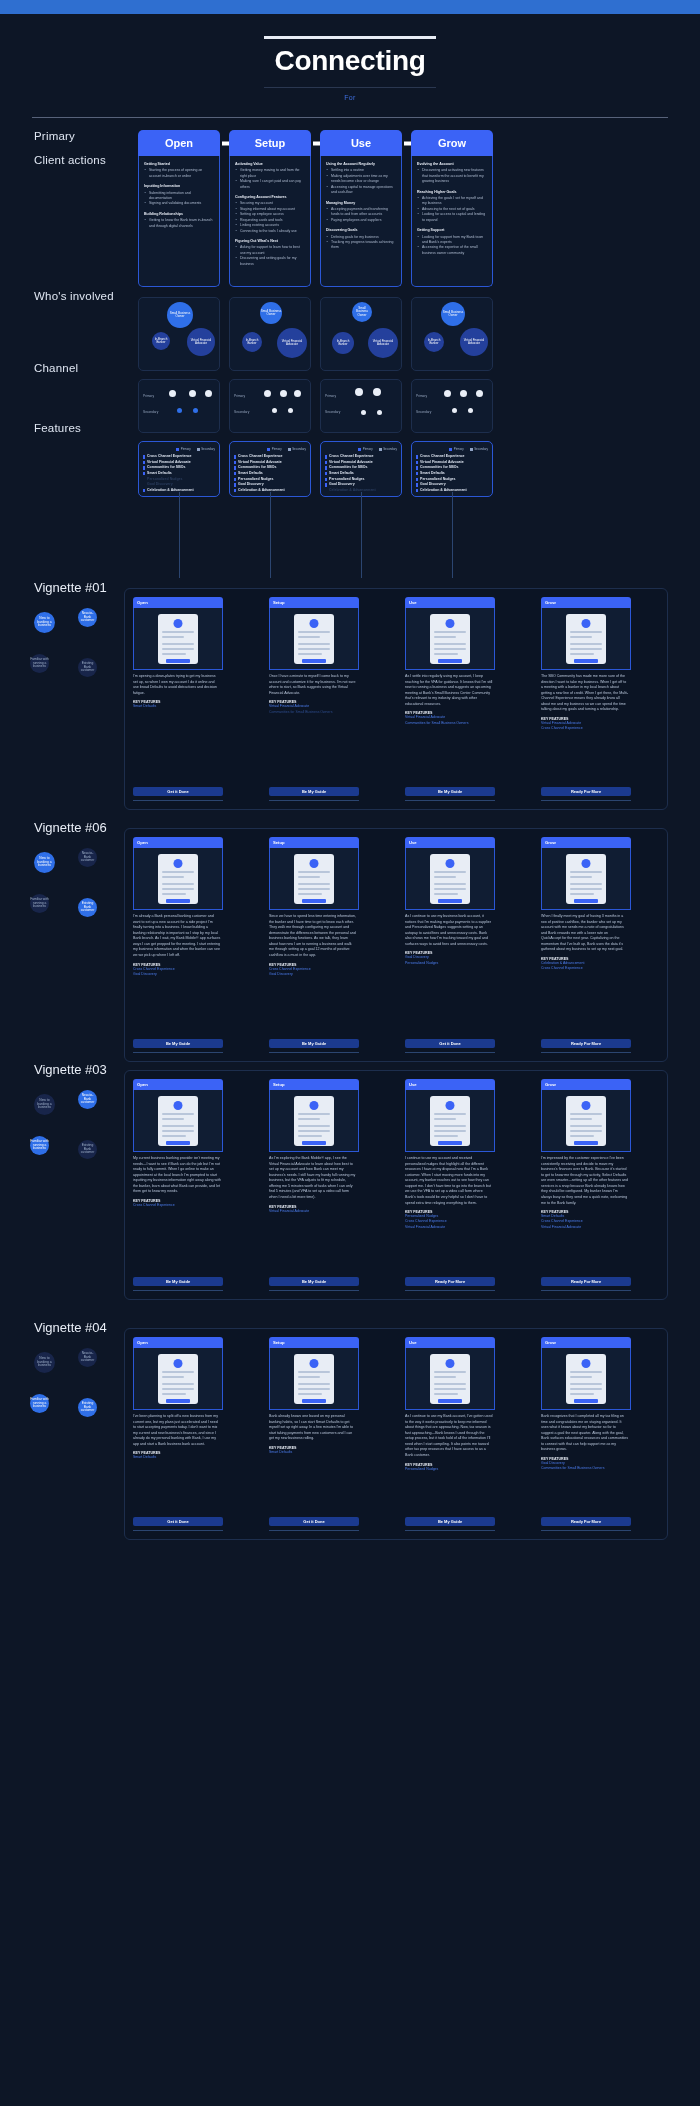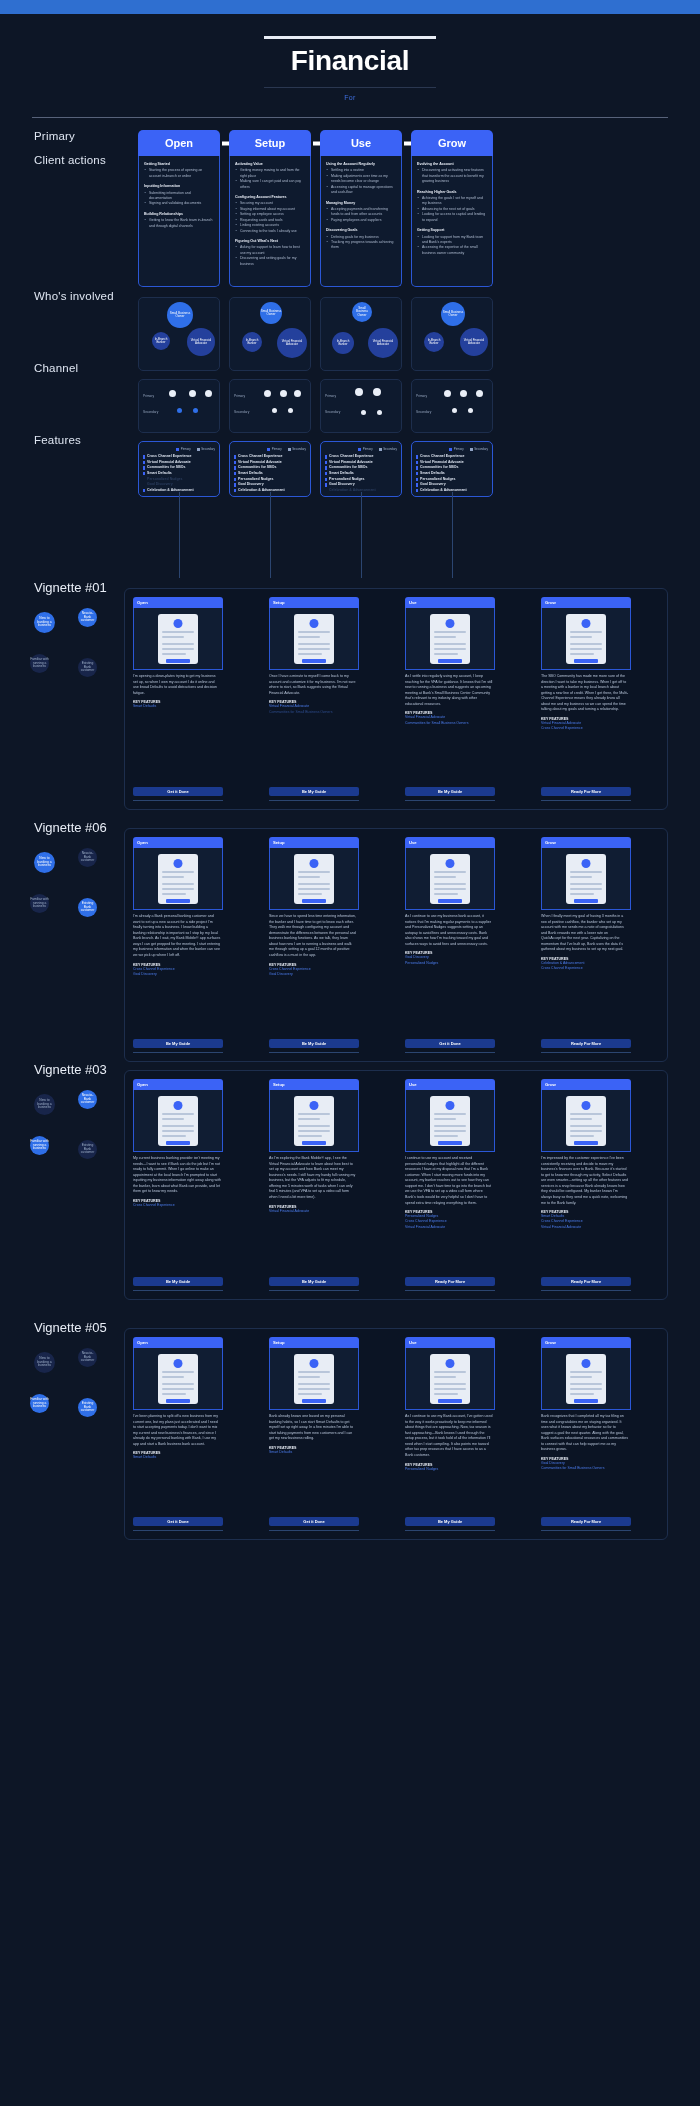--- a/index.html
+++ b/index.html
@@ -103,33 +103,33 @@
 </style>
 </head>
 <body>
 
 <div class="topbar"></div>
 
 <div class="page">
 
   <div class="hero">
     <div class="rule"></div>
-    <h1>Financial</h1>
+    <h1>Connecting</h1>
     <div class="hr2"></div>
     <div class="forlbl">For</div>
   </div>
 
   <div class="divider"></div>
 
   <div class="matrix" id="matrix">
       <div class="rowlabel" style="top: 0px;">Primary</div>
       <div class="rowlabel" style="top: 24px;">Client actions</div>
       <div class="rowlabel" style="top: 160px;">Who's involved</div>
       <div class="rowlabel" style="top: 232px;">Channel</div>
-      <div class="rowlabel" style="top: 304px;">Features</div>
+      <div class="rowlabel" style="top: 292px;">Features</div>
       <div class="colwrap">
         <div class="col" style="left: 0px;">
           <div class="stagehdr">Open</div>
           <div class="card" style="height: 131px; overflow: hidden;">
             <div class="grp">Getting Started</div>
             <ul>
               <li>Starting the process of opening an account in-branch or online</li>
             </ul>
             <div class="grp">Inputting Information</div>
             <ul>
@@ -710,21 +710,21 @@
         </div>
         <div class="cta" style="left: 8px; top: 206px; width: 90px;">Be My Guide</div>
         <div class="connector" style="left: 8px; top: 219px; width: 90px; height: 1px;"></div>
         <div class="cta" style="left: 144px; top: 206px; width: 90px;">Be My Guide</div>
         <div class="connector" style="left: 144px; top: 219px; width: 90px; height: 1px;"></div>
         <div class="cta" style="left: 280px; top: 206px; width: 90px;">Ready For More</div>
         <div class="connector" style="left: 280px; top: 219px; width: 90px; height: 1px;"></div>
         <div class="cta" style="left: 416px; top: 206px; width: 90px;">Ready For More</div>
         <div class="connector" style="left: 416px; top: 219px; width: 90px; height: 1px;"></div>
       </div>
-      <div class="vtitle" style="top: 1306px;">Vignette #05</div>
+      <div class="vtitle" style="top: 1306px;">Vignette #04</div>
       <div class="persona off" style="left: 34px; top: 1338px; width: 21px; height: 21px;">New to banking a business</div>
       <div class="persona off" style="left: 78px; top: 1334px; width: 19px; height: 19px;">New-to-Bank customer</div>
       <div class="persona on" style="left: 30px; top: 1380px; width: 19px; height: 19px;">Familiar with running a business</div>
       <div class="persona on" style="left: 78px; top: 1384px; width: 19px; height: 19px;">Existing Bank customer</div>
       <div class="vpanel" style="top: 1314px; height: 212px;">
         <div class="vcol" style="left: 8px; top: 8px;">
           <div class="vhdr">Open</div>
           <div class="vimg">
             <div class="phone">
               <div class="circ"></div>

